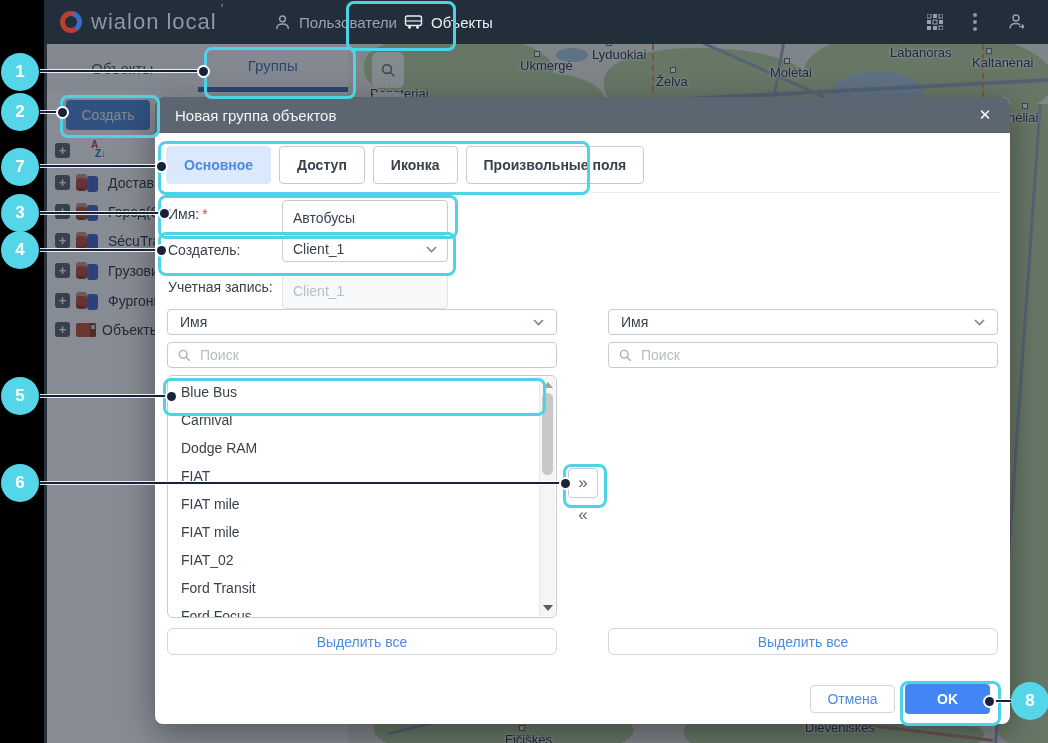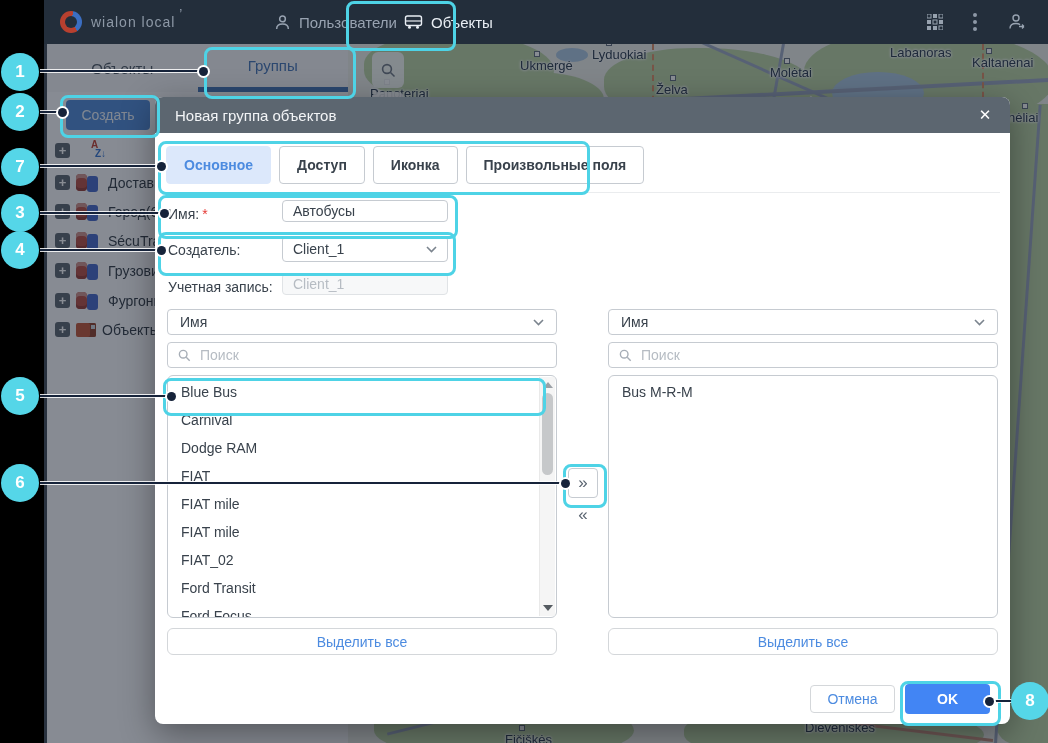--- a/index.html
+++ b/index.html
@@ -4,21 +4,21 @@
 <style>
   html,body{margin:0;padding:0;background:#000;}
   .screen{position:relative;width:1048px;height:743px;overflow:hidden;
     font-family:"Liberation Sans",sans-serif;background:#000;}
   
   .topbar{position:absolute;left:44px;top:0;width:1004px;height:44px;background:#232e3b;z-index:15;}
   .logo{position:absolute;left:16px;top:0;height:44px;display:flex;align-items:center;gap:9px;}
   .logo-circle{width:22px;height:22px;border-radius:50%;
     background:conic-gradient(from 210deg,#b8402f 0 45%,#3b6ec2 45% 82%,#b8402f 82% 100%);position:relative;}
   .logo-circle::after{content:"";position:absolute;left:5px;top:5px;width:12px;height:12px;border-radius:50%;background:#232e3b;}
-  .logo-text{color:#8d98a6;font-size:14px;letter-spacing:1px;font-weight:400;position:relative;}
+  .logo-text{color:#8d98a6;font-size:22px;letter-spacing:1px;font-weight:400;position:relative;}
   .logo-text::after{content:"ʼ";position:absolute;top:-7px;right:-8px;color:#8d98a6;font-size:14px;}
   .tb-item{position:absolute;top:0;height:44px;display:flex;align-items:center;gap:8px;color:#98a3b1;font-size:15px;}
   .tb-users{left:230px;}
   .tb-units{left:360px;color:#e9eef4;}
   .tb-right{position:absolute;right:22px;top:0;height:44px;display:flex;align-items:center;gap:30px;}
   .kebab{display:inline-block;width:4px;height:4px;border-radius:50%;background:#8d98a6;
     box-shadow:0 -7px 0 #8d98a6,0 7px 0 #8d98a6;}
   
   .map{position:absolute;left:44px;top:44px;width:1004px;height:699px;background:#eef0ea;z-index:5;overflow:hidden;}
   .patch{position:absolute;border-radius:45% 55% 50% 50%;background:#bad3a2;}
@@ -66,21 +66,21 @@
     display:flex;align-items:center;}
   .dlg-title{color:#f2f4f6;font-size:15px;padding-left:20px;}
   .dlg-close{position:absolute;right:14px;top:7px;width:22px;height:22px;color:#fff;font-size:15px;
     display:flex;align-items:center;justify-content:center;cursor:default;}
   .dlg-tabs{position:absolute;left:11px;top:49px;display:flex;gap:8px;}
   .dlg-tab{height:36px;line-height:36px;padding:0 17px;border:1px solid #c6cbd1;border-radius:4px;
     font-size:14px;font-weight:600;color:#39424c;background:#fff;}
   .dlg-tab.active{background:#dce8fb;border-color:#dce8fb;color:#4c8be0;}
   .dlg-hr{position:absolute;left:10px;top:95px;width:835px;height:1px;background:#eaecee;}
   .f-label{position:absolute;left:13px;font-size:14px;color:#39424c;line-height:28px;}
-  .f-input{position:absolute;left:127px;width:166px;height:22px;border:1px solid #c6cbd1;border-radius:4px;
+  .f-input{position:absolute;left:127px;width:166px;height:36px;border:1px solid #c6cbd1;border-radius:4px;
     font-size:14px;color:#39424c;padding:0 10px;box-sizing:border-box;font-family:inherit;background:#fff;}
   .f-input:disabled{background:#f7f8f9;border-color:#e0e3e6;color:#b6bcc3;}
   .f-select{position:absolute;left:127px;width:166px;height:26px;border:1px solid #c6cbd1;border-radius:4px;
     font-size:14px;color:#39424c;display:flex;align-items:center;padding:0 10px;justify-content:space-between;box-sizing:border-box;}
   .req{color:#e53935;margin-left:3px;}
   .panel-sel{position:absolute;top:212px;width:390px;height:26px;border:1px solid #c6cbd1;border-radius:4px;
     font-size:14px;color:#39424c;display:flex;align-items:center;justify-content:space-between;padding:0 12px;box-sizing:border-box;}
   .panel-search{position:absolute;top:245px;width:390px;height:26px;border:1px solid #c6cbd1;border-radius:4px;
     display:flex;align-items:center;gap:7px;padding:0 10px;box-sizing:border-box;}
   .panel-search input{border:none;outline:none;flex:1;font-size:14px;font-family:inherit;color:#39424c;background:transparent;}
@@ -135,21 +135,21 @@
     <div class="road" style="left:733px;top:-4px;width:3px;height:64px;transform:rotate(10deg);"></div>
     <div class="road" style="left:972px;top:60px;width:3px;height:650px;transform:rotate(4deg);"></div>
     <div class="road" style="left:340px;top:662px;width:220px;height:3px;transform:rotate(-14deg);"></div>
     <div class="road-red" style="left:670px;top:678px;width:280px;height:3px;transform:rotate(7deg);"></div>
     <div class="boundary" style="left:608px;top:0;height:130px;"></div>
     <div class="boundary" style="left:938px;top:0;height:92px;"></div>
 
     <span class="map-label" style="left:326px;top:42px;">Panoteriai</span>
     <span class="map-label" style="left:476px;top:14px;">Ukmergė</span>
     <span class="map-label" style="left:548px;top:3px;">Lyduokiai</span>
-    <span class="map-label" style="left:612px;top:30px;margin-top:8px;">Želva</span>
+    <span class="map-label" style="left:612px;top:30px;">Želva</span>
     <span class="map-label" style="left:726px;top:21px;">Molėtai</span>
     <span class="map-label" style="left:846px;top:1px;">Labanoras</span>
     <span class="map-label" style="left:928px;top:11px;">Kaltanėnai</span>
     <span class="map-label" style="left:964px;top:66px;">nėliai</span>
     <span class="map-label" style="left:761px;top:676px;">Dieveniskes</span>
     <span class="map-label" style="left:461px;top:688px;">Fičiškės</span>
 
     <div class="map-ctrl" style="left:328px;top:8px;">
       <svg width="15" height="15" viewBox="0 0 15 15">
         <circle cx="6" cy="6" r="4.4" fill="none" stroke="#6a7480" stroke-width="1.6"></circle>
@@ -332,23 +332,20 @@
       <svg class="chev" width="11" height="7" viewBox="0 0 11 7">
         <polyline points="1,1 5.5,5.5 10,1" fill="none" stroke="#7b848e" stroke-width="1.6"></polyline>
       </svg>
     </div>
     <div class="panel-search right-x">
       <svg width="13" height="13" viewBox="0 0 15 15">
         <circle cx="6" cy="6" r="4.4" fill="none" stroke="#a6adb6" stroke-width="1.6"></circle>
         <line x1="9.5" y1="9.5" x2="13.5" y2="13.5" stroke="#a6adb6" stroke-width="1.6"></line>
       </svg>
       <input placeholder="Поиск" style="">
-    </div>
-    <div class="panel-list right-x">
-      <div class="li">Bus M-R-M</div>
     </div>
     <button class="select-all right-x">Выделить все</button>
 
     <button class="btn-cancel">Отмена</button>
     <button class="btn-ok">OK</button>
   </div>
 
   <div class="hl" style="left:346px;top:1px;width:104px;height:44px;"></div>
   <div class="hl" style="left:204px;top:47px;width:146px;height:46px;"></div>
   <div class="hl" style="left:60px;top:95px;width:94px;height:37px;"></div>

